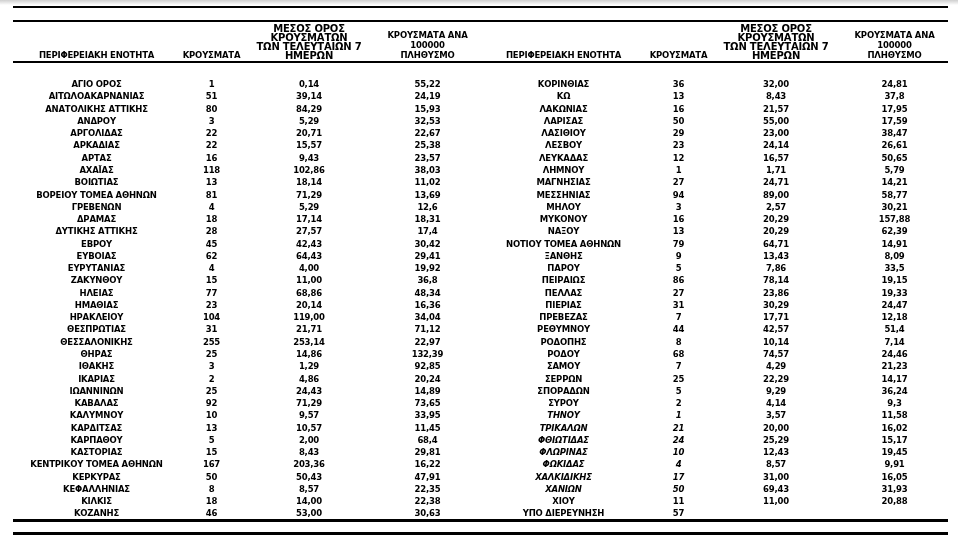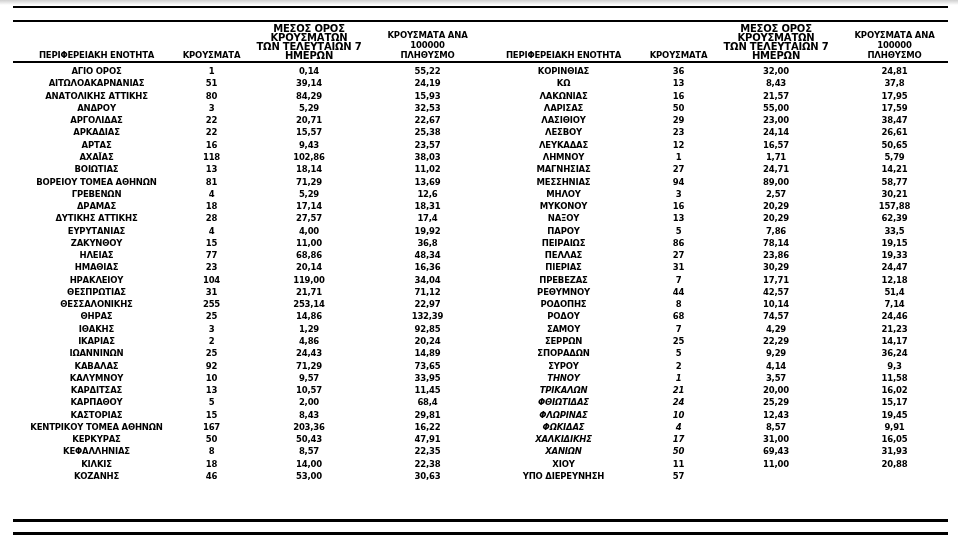--- a/index.html
+++ b/index.html
@@ -46,21 +46,21 @@
     font-weight: 700;
     font-size: 8.5px;
     line-height: 10px;
     letter-spacing: -0.2px;
   }
   .hcell .small { font-size: 10px; line-height: 9px; display: block; }
   .hcell .big   { display: block; }
 
   .rows {
     position: absolute;
-    left: 14px; top: 65px;
+    left: 14px; top: 78px;
     width: 934px;
   }
   .trow {
     display: flex;
     height: 12.27px;
     align-items: center;
   }
   .cell {
     text-align: center;
     font-size: 8.5px;
@@ -244,20 +244,40 @@
         <div class="cell c-region">ΔΥΤΙΚΗΣ ΑΤΤΙΚΗΣ</div>
         <div class="cell c-cases">28</div>
         <div class="cell c-avg7">27,57</div>
         <div class="cell c-per100k">17,4</div>
         <div class="cell c-region">ΝΑΞΟΥ</div>
         <div class="cell c-cases">13</div>
         <div class="cell c-avg7">20,29</div>
         <div class="cell c-per100k">62,39</div>
       </div>
       <div class="trow">
+        <div class="cell c-region">ΕΒΡΟΥ</div>
+        <div class="cell c-cases">45</div>
+        <div class="cell c-avg7">42,43</div>
+        <div class="cell c-per100k">30,42</div>
+        <div class="cell c-region">ΝΟΤΙΟΥ ΤΟΜΕΑ ΑΘΗΝΩΝ</div>
+        <div class="cell c-cases">79</div>
+        <div class="cell c-avg7">64,71</div>
+        <div class="cell c-per100k">14,91</div>
+      </div>
+      <div class="trow">
+        <div class="cell c-region">ΕΥΒΟΙΑΣ</div>
+        <div class="cell c-cases">62</div>
+        <div class="cell c-avg7">64,43</div>
+        <div class="cell c-per100k">29,41</div>
+        <div class="cell c-region">ΞΑΝΘΗΣ</div>
+        <div class="cell c-cases">9</div>
+        <div class="cell c-avg7">13,43</div>
+        <div class="cell c-per100k">8,09</div>
+      </div>
+      <div class="trow">
         <div class="cell c-region">ΕΥΡΥΤΑΝΙΑΣ</div>
         <div class="cell c-cases">4</div>
         <div class="cell c-avg7">4,00</div>
         <div class="cell c-per100k">19,92</div>
         <div class="cell c-region">ΠΑΡΟΥ</div>
         <div class="cell c-cases">5</div>
         <div class="cell c-avg7">7,86</div>
         <div class="cell c-per100k">33,5</div>
       </div>
       <div class="trow">

